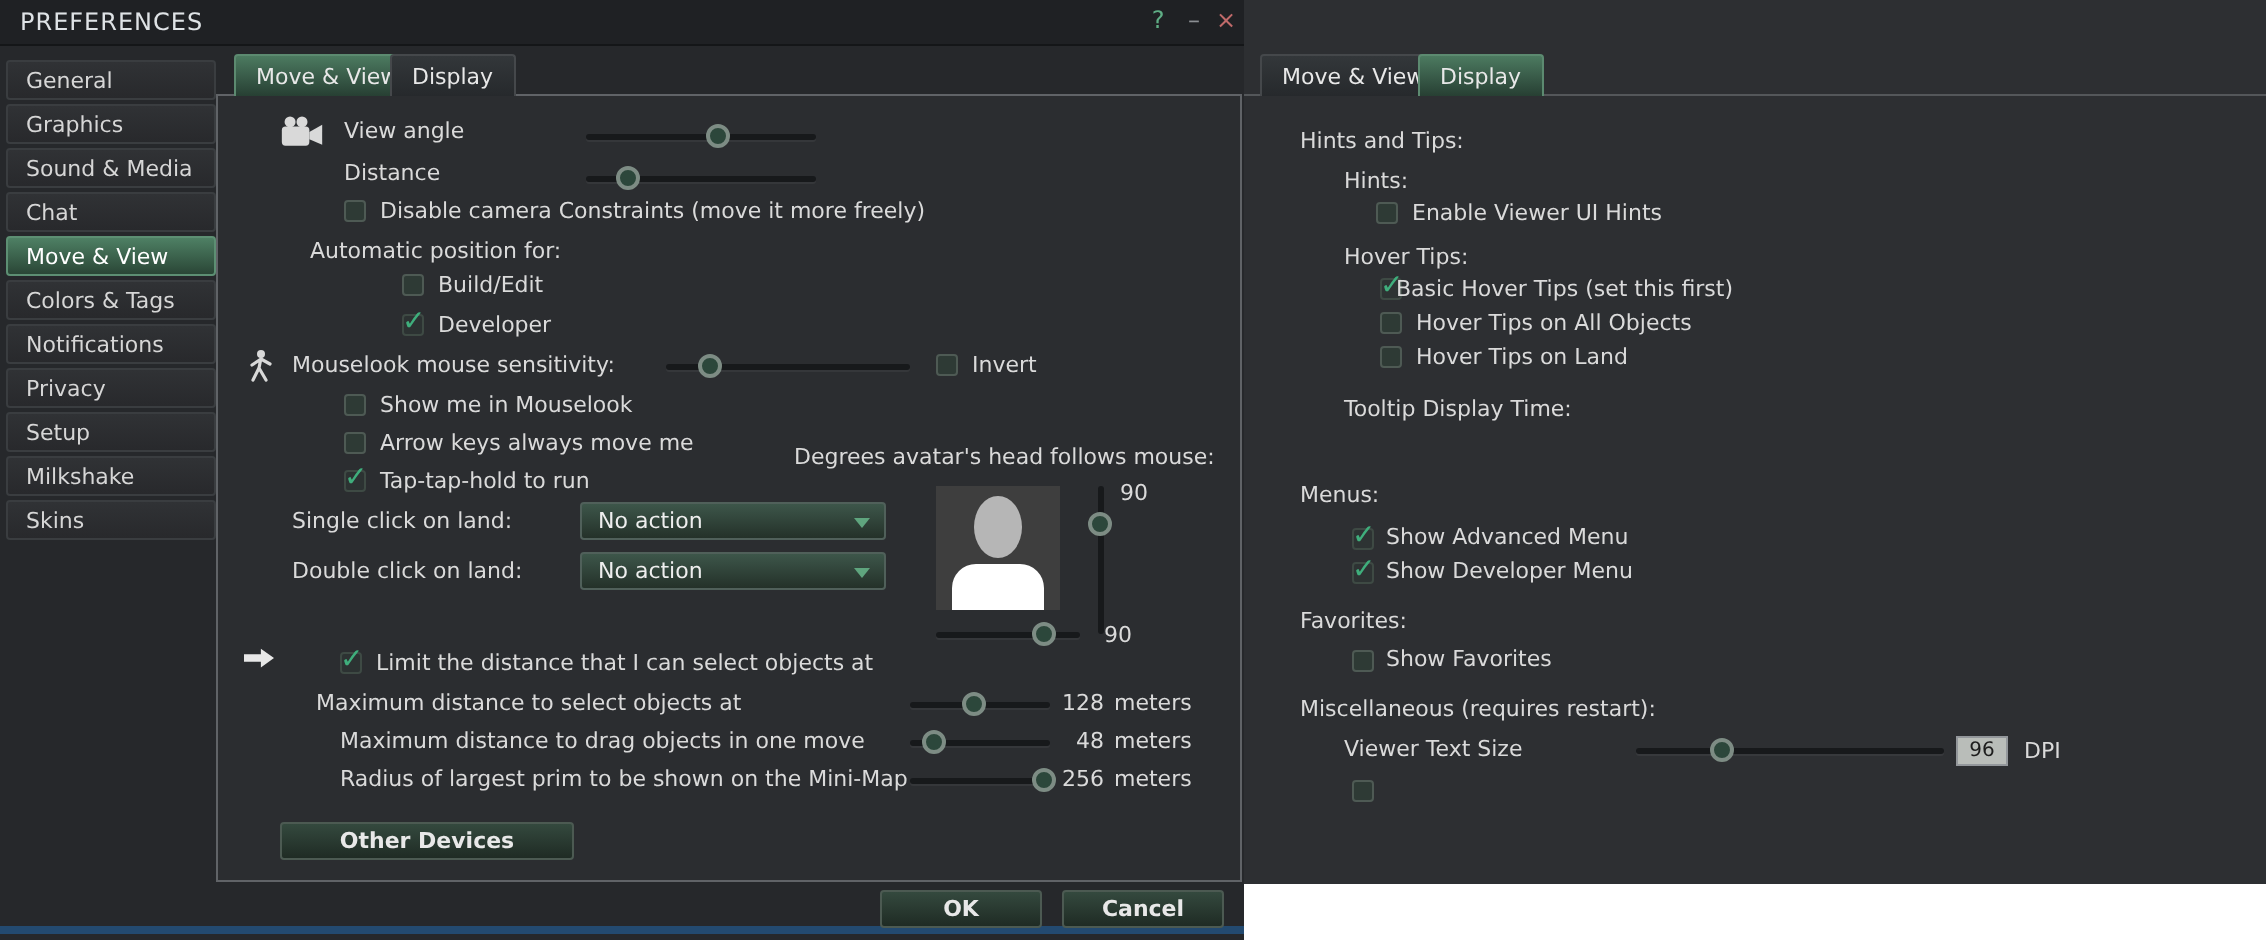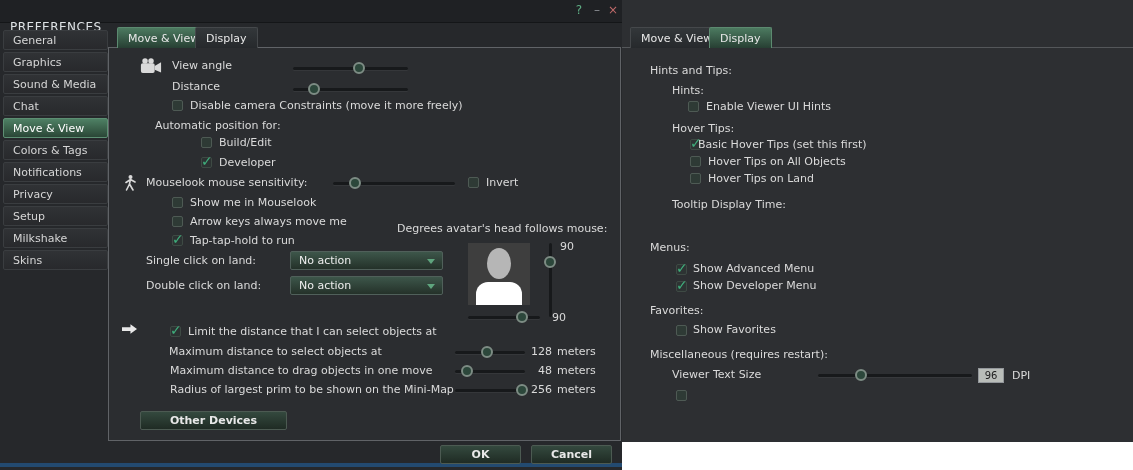--- a/index.html
+++ b/index.html
@@ -1,21 +1,21 @@
 <!DOCTYPE html>
 <html><head>
 <meta charset="utf-8">
 <style>
   html,body{margin:0;padding:0;}
   .screen{position:relative;width:1133px;height:470px;background:#ffffff;overflow:hidden;
           font-family:"DejaVu Sans","Liberation Sans",sans-serif;}
   
   .win-left{position:absolute;left:0;top:0;width:622px;height:470px;background:#26282b;}
   .titlebar{position:absolute;left:0;top:0;width:622px;height:22px;background:#1f2124;border-bottom:1px solid #141618;}
-  .title{position:absolute;left:10px;top:4px;font-size:12px;color:#dfe3e6;letter-spacing:.5px;margin-top:16px;}
+  .title{position:absolute;left:10px;top:4px;font-size:12px;color:#dfe3e6;letter-spacing:.5px;}
   .tb-btn{position:absolute;top:3px;font-size:12px;width:14px;text-align:center;cursor:default;}
   .tb-help{left:572px;color:#5fae85;}
   .tb-min{left:590px;color:#8b8f93;}
   .tb-close{left:606px;color:#c06a6a;}
   .side-item{position:absolute;left:3px;width:105px;height:20px;line-height:19px;padding-left:9px;
              font-size:11px;color:#d6d6d6;background:linear-gradient(#303235,#28292c);
              border:1px solid #3a3d40;border-radius:2px;box-sizing:border-box;}
   .side-item.sel{background:linear-gradient(#4e8064,#2a4636);border-color:#5d8f73;color:#ffffff;}
   .panel{position:absolute;left:108px;top:47px;width:513px;height:394px;background:#2b2d30;border:1px solid #606367;box-sizing:border-box;}
   .tab{position:absolute;height:21px;line-height:21px;padding:0 10px;font-size:11px;color:#e8e8e8;
@@ -167,21 +167,21 @@
     </div>
     <span class="lbl" style="left:552px;top:311px">90</span>
 
     <svg class="icon" style="left:122px;top:324px" width="15" height="10" viewBox="0 0 16 10">
       <path d="M0 3h9V0l7 5-7 5V7H0z" fill="#e8e8e8"></path>
     </svg>
 
     <span class="cb checked" style="left:170px;top:326px"></span>
     <span class="lbl" style="left:188px;top:325px">Limit the distance that I can select objects at</span>
 
-    <span class="lbl" style="left:169px;top:345px">Maximum distance to select objects at</span>
+    <span class="lbl" style="left:158px;top:345px">Maximum distance to select objects at</span>
     <div class="slider" style="left:455px;top:346px;width:70px">
       <div class="track"></div>
         <div class="thumb" style="left: 45%;"></div>
     </div>
     <span class="lbl num" style="left:524px;top:345px;width:28px">128</span>
     <span class="lbl" style="left:557px;top:345px">meters</span>
 
     <span class="lbl" style="left:170px;top:364px">Maximum distance to drag objects in one move</span>
     <div class="slider" style="left:455px;top:365px;width:70px">
       <div class="track"></div>

